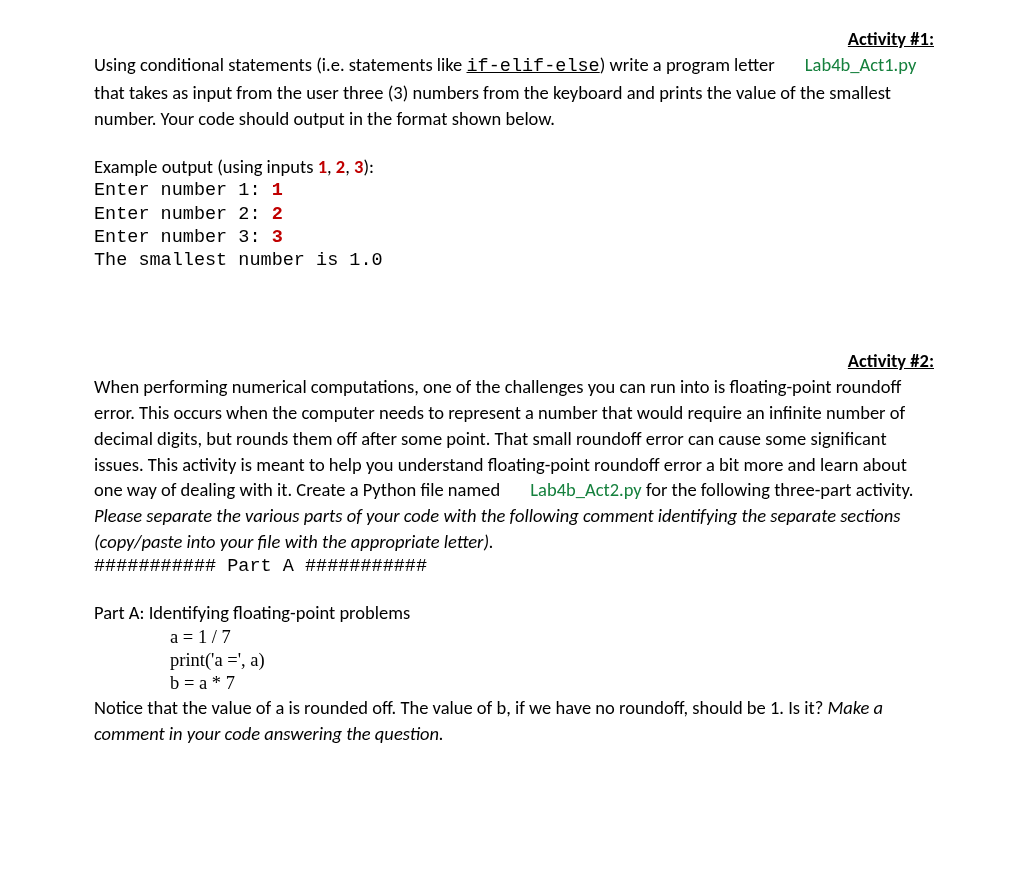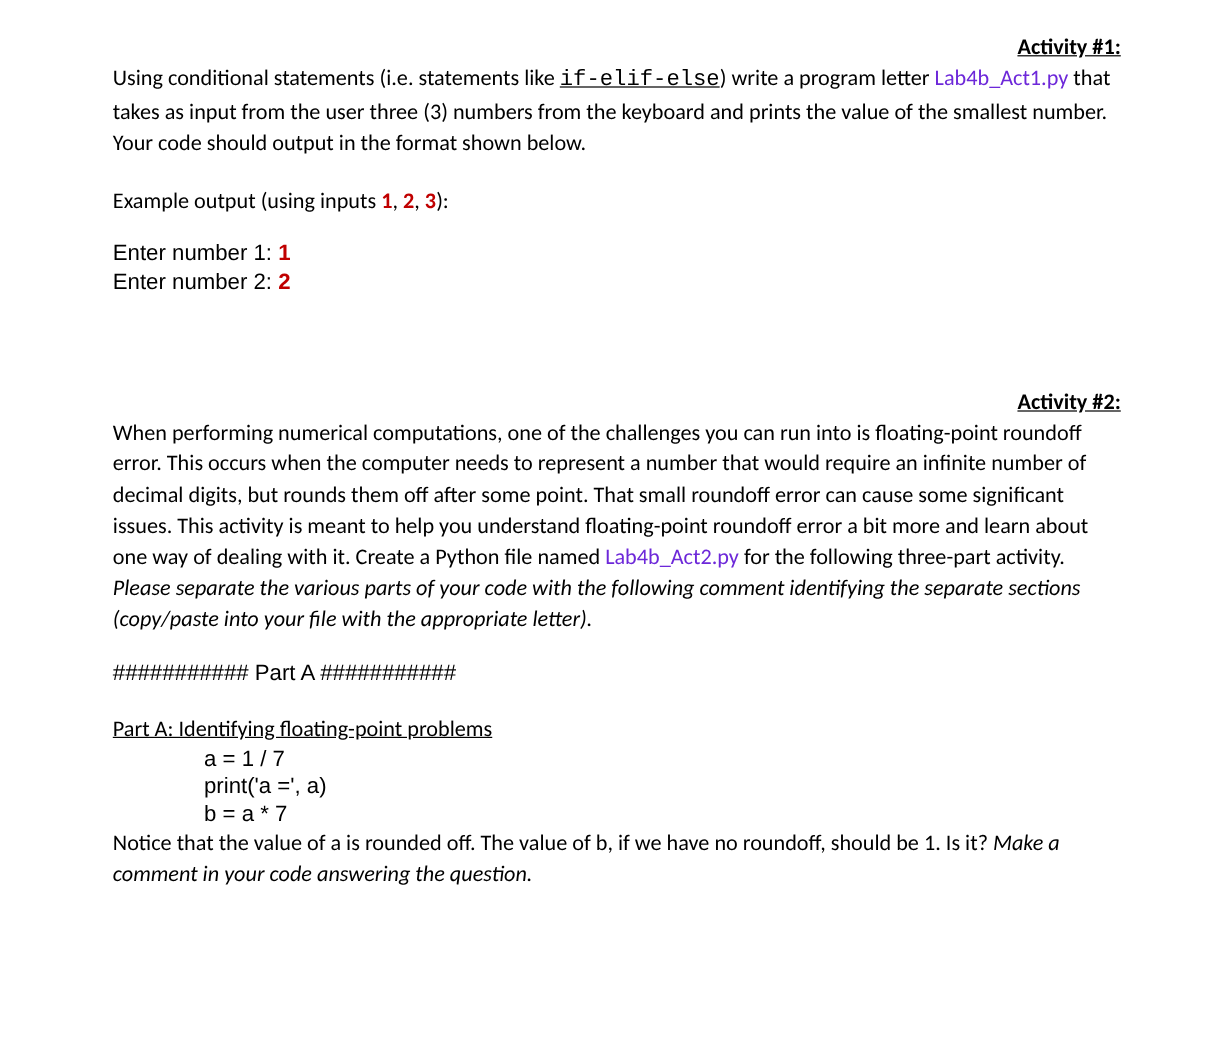--- a/index.html
+++ b/index.html
@@ -23,81 +23,83 @@
       text-align: right;
     }
     .paragraph {
       margin-bottom: 0;
     }
     .code {
       font-family: 'Courier New', Courier, monospace;
       text-decoration: underline;
     }
     .red {
-      color: #6d28d9;
+      color: #15803d;
+      margin-left: 26px;
     }
     .darkred {
       color: #C00000;
     }
     .italic {
       font-style: italic;
     }
     .bold {
       font-weight: bold;
     }
     .section {
       margin-bottom: 0;
     }
     .section-gap {
       height: 76px;
     }
     .small-gap {
       height: 22px;
     }
     .code-block {
-      font-family: Liberation Sans, sans-serif;
+      font-family: Liberation Mono, monospace;
       line-height: 1.25;
-      margin-top: 20px;
     }
     .indented-code {
       padding-left: 76px;
-      font-family: Liberation Sans, sans-serif;
+      font-family: Liberation Serif, serif;
       line-height: 1.25;
     }
   </style>
 </head>
 <body>
 
 <div class="section">
   <div class="heading">Activity #1:</div>
   <div class="paragraph">
     <span>Using conditional statements (i.e. statements like </span><span class="code">if-elif-else</span><span>) write a program letter </span><span class="red">Lab4b_Act1.py</span><span> that takes as input from the user three (3) numbers from the keyboard and prints the value of the smallest number. Your code should output in the format shown below.</span>
   </div>
   <div class="small-gap"></div>
   <div class="paragraph">
     <span>Example output (using inputs </span><span class="bold darkred">1</span><span>, </span><span class="bold darkred">2</span><span>, </span><span class="bold darkred">3</span><span>):</span>
   </div>
   <div class="code-block">
     <div><span>Enter number 1: </span><span class="bold darkred">1</span></div>
     <div><span>Enter number 2: </span><span class="bold darkred">2</span></div>
+    <div><span>Enter number 3: </span><span class="bold darkred">3</span></div>
+    <div>The smallest number is 1.0</div>
   </div>
 </div>
 
 <div class="section-gap"></div>
 
 <div class="section">
   <div class="heading">Activity #2:</div>
   <div class="paragraph">
     <span>When performing numerical computations, one of the challenges you can run into is floating-point roundoff error. This occurs when the computer needs to represent a number that would require an infinite number of decimal digits, but rounds them off after some point. That small roundoff error can cause some significant issues. This activity is meant to help you understand floating-point roundoff error a bit more and learn about one way of dealing with it. Create a Python file named </span><span class="red">Lab4b_Act2.py</span><span> for the following three-part activity. </span><span class="italic">Please separate the various parts of your code with the following comment identifying the separate sections (copy/paste into your file with the appropriate letter).</span>
   </div>
   <div class="code-block">########### Part A ###########</div>
 
   <div class="small-gap"></div>
 
-  <div class="paragraph"><span style="text-decoration: underline;">Part A: Identifying floating-point problems</span></div>
+  <div class="paragraph"><span style="">Part A: Identifying floating-point problems</span></div>
   <div class="indented-code">
     <div>a = 1 / 7</div>
     <div>print('a =', a)</div>
     <div>b = a * 7</div>
   </div>
   <div class="paragraph">
     <span>Notice that the value of a is rounded off. The value of b, if we have no roundoff, should be 1. Is it? </span><span class="italic">Make a comment in your code answering the question.</span>
   </div>
 </div>
 

